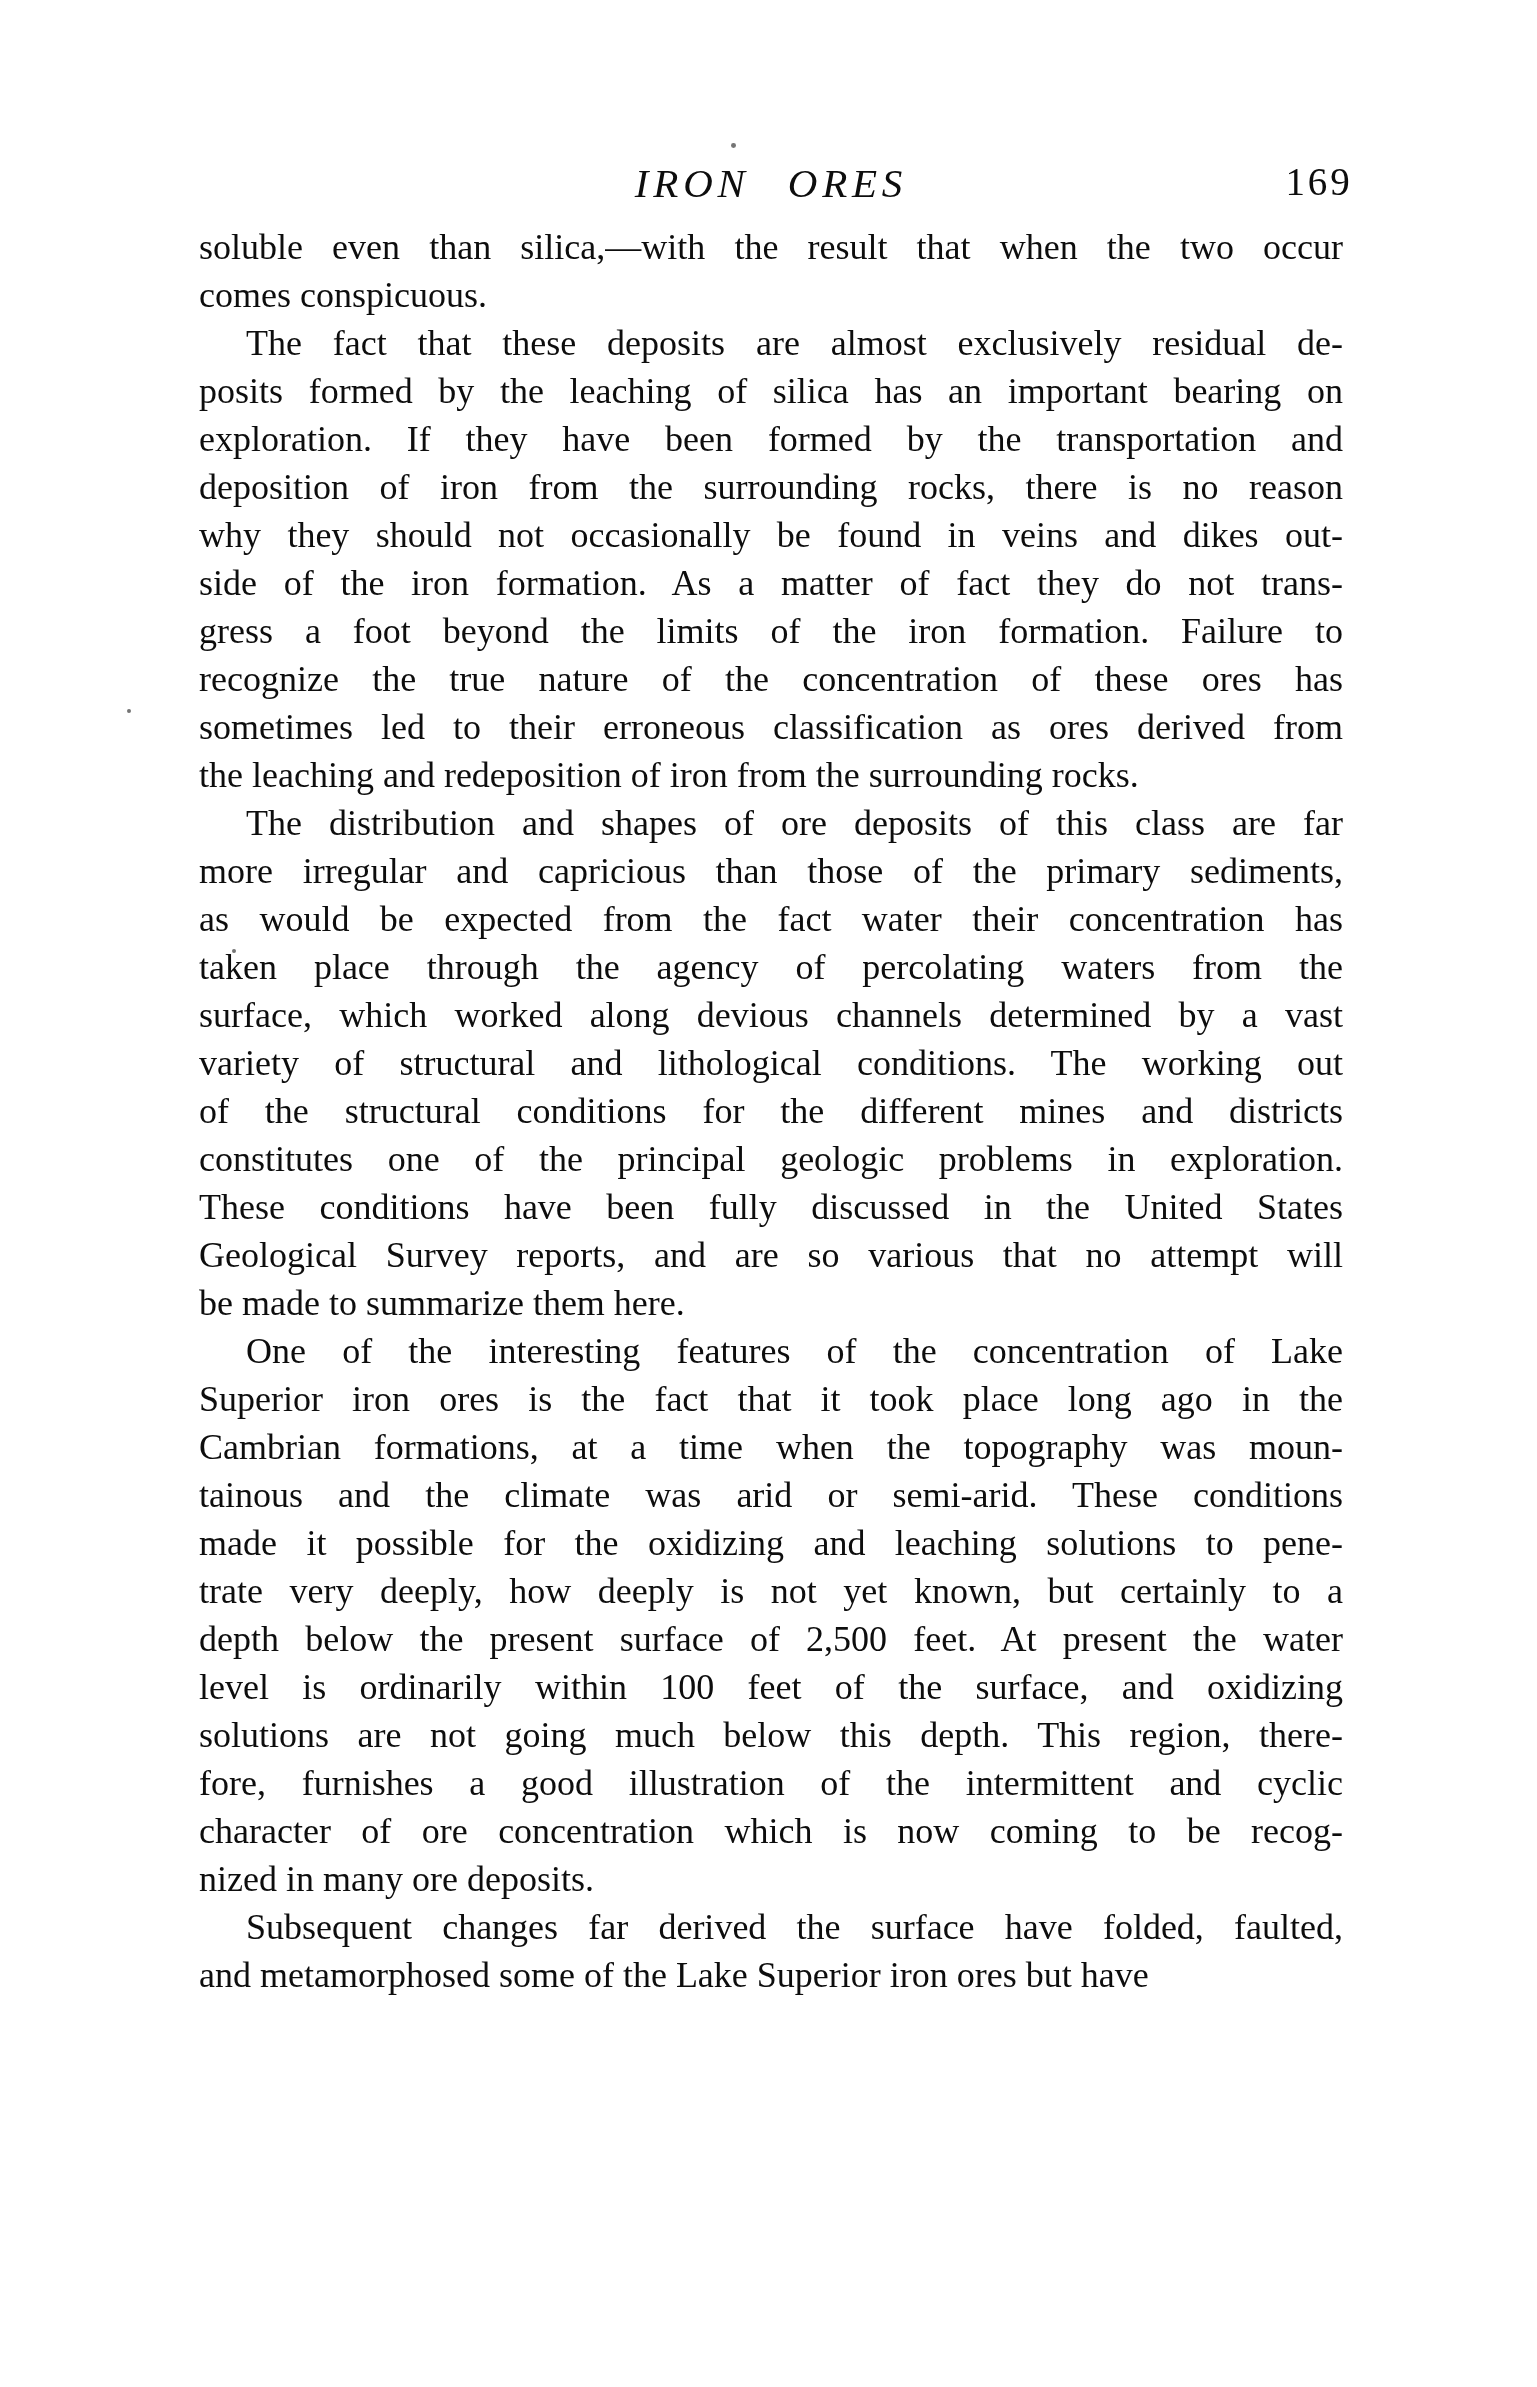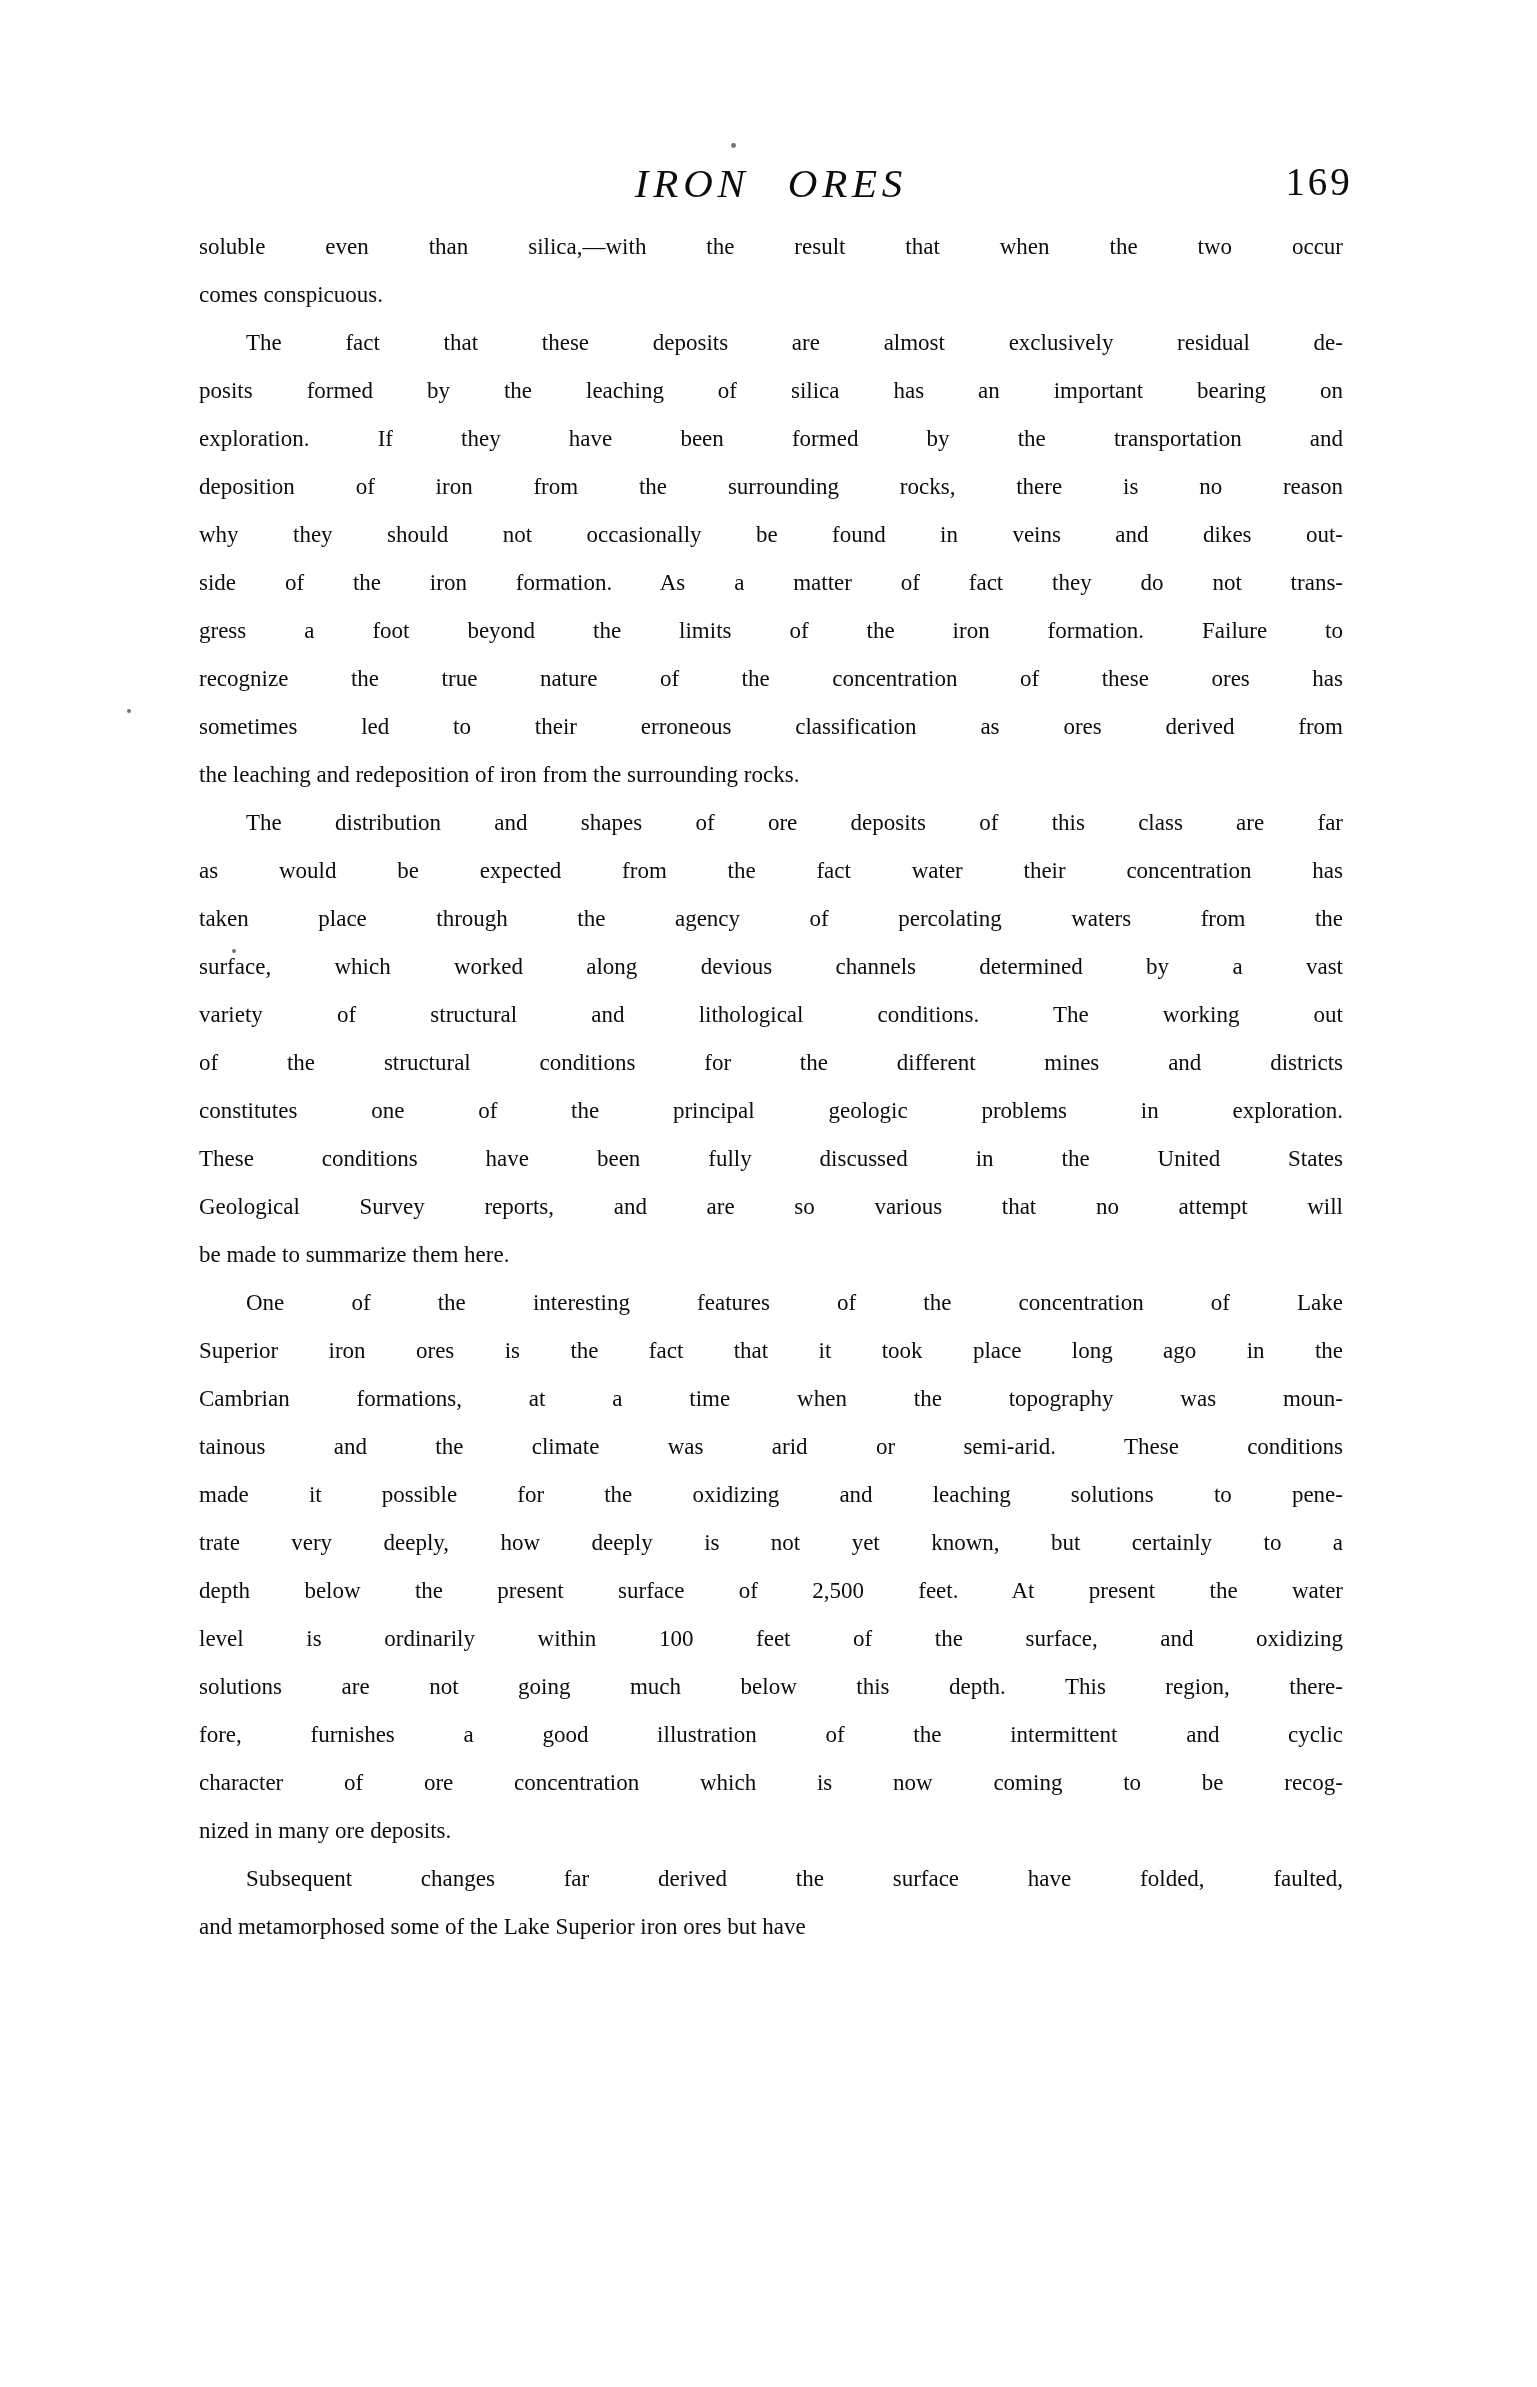--- a/index.html
+++ b/index.html
@@ -45,21 +45,21 @@
   .page-body {
     position: absolute;
     left: 199px;
     top: 223px;
     width: 1144px;
   }
   .paragraph {
     margin: 0;
   }
   .line {
-    font-size: 23px;
+    font-size: 36px;
     line-height: 48px;
     height: 48px;
     white-space: normal;
     text-align: left;
     font-family: Liberation Serif, serif;
   }
   .line.just {
     text-align: justify;
     text-align-last: justify;
   }
@@ -95,20 +95,21 @@
         <div class="line just">deposition of iron from the surrounding rocks, there is no reason</div>
         <div class="line just">why they should not occasionally be found in veins and dikes out-</div>
         <div class="line just">side of the iron formation. As a matter of fact they do not trans-</div>
         <div class="line just">gress a foot beyond the limits of the iron formation. Failure to</div>
         <div class="line just">recognize the true nature of the concentration of these ores has</div>
         <div class="line just">sometimes led to their erroneous classification as ores derived from</div>
         <div class="line">the leaching and redeposition of iron from the surrounding rocks.</div>
       </div>
       <div class="paragraph">
         <div class="line just first-indent">The distribution and shapes of ore deposits of this class are far</div>
+        <div class="line just">more irregular and capricious than those of the primary sediments,</div>
         <div class="line just">as would be expected from the fact water their concentration has</div>
         <div class="line just">taken place through the agency of percolating waters from the</div>
         <div class="line just">surface, which worked along devious channels determined by a vast</div>
         <div class="line just">variety of structural and lithological conditions. The working out</div>
         <div class="line just">of the structural conditions for the different mines and districts</div>
         <div class="line just">constitutes one of the principal geologic problems in exploration.</div>
         <div class="line just">These conditions have been fully discussed in the United States</div>
         <div class="line just">Geological Survey reports, and are so various that no attempt will</div>
         <div class="line">be made to summarize them here.</div>
       </div>

